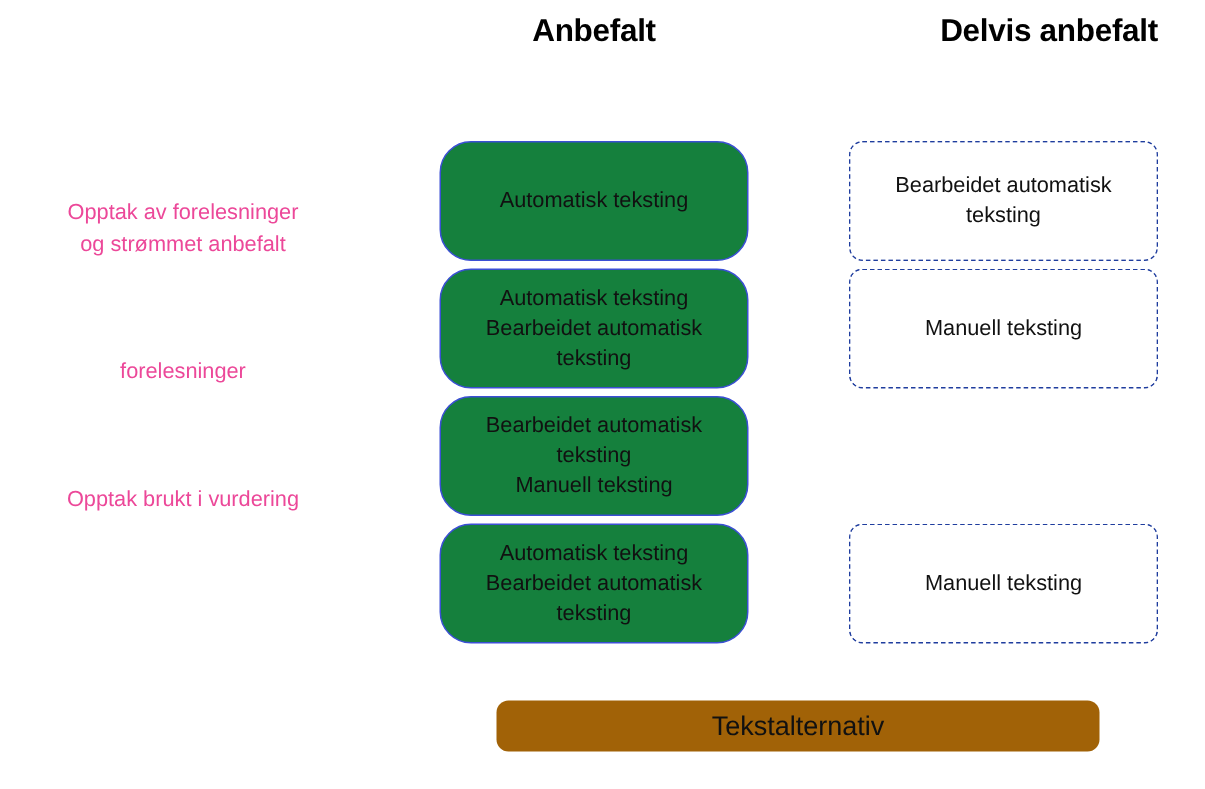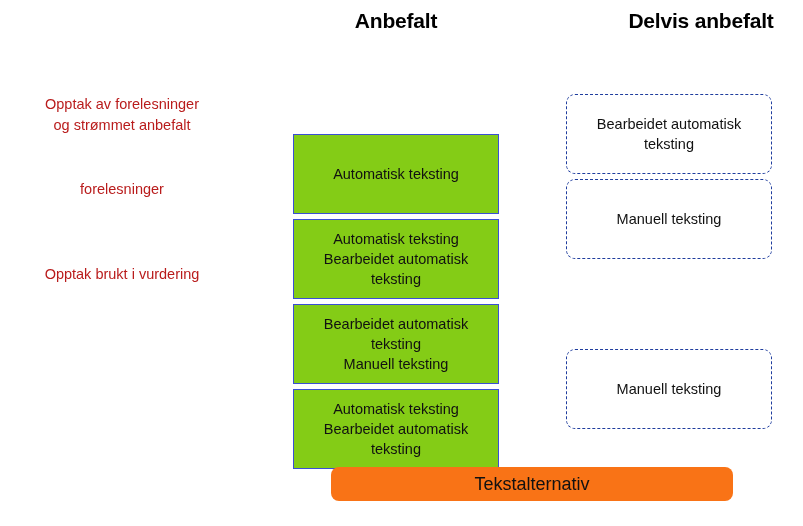--- a/index.html
+++ b/index.html
@@ -41,22 +41,23 @@
     text-align: center;
     color: #000000;
     letter-spacing: -0.2px;
     line-height: 30px;
   }
   .col-header.recommended {
     left: 293px;
     width: 206px;
   }
   .col-header.partial {
-    left: 598px;
+    left: 566px;
     width: 206px;
+    text-align: right;
   }
 
   
   .row {
     position: absolute;
     left: 0;
     width: 803px;
     height: 80px;
   }
   .row-1 { top: 94px; }
@@ -64,50 +65,49 @@
   .row-3 { top: 264px; }
   .row-4 { top: 349px; }
 
   .row-label {
     position: absolute;
     left: 12px;
     top: 0;
     width: 220px;
     height: 80px;
     display: flex;
-    align-items: flex-start;
+    align-items: flex-end;
     justify-content: center;
     text-align: center;
     font-size: 14.5px;
     line-height: 21px;
-    color: #b91c1c;
+    color: #ec4899;
   }
 
   .cell {
     position: absolute;
     top: 0;
     width: 206px;
     height: 80px;
     box-sizing: border-box;
     display: flex;
     flex-direction: column;
     align-items: center;
     justify-content: center;
     text-align: center;
     font-size: 14.5px;
     line-height: 20px;
     color: #111111;
     padding: 2px 8px;
   }
   .cell.recommended {
     left: 293px;
-    background: #84cc16;
+    background: #15803d;
     border: 1.6px solid #3b4fd4;
-    border-radius: 0;
-    margin-top: 40px;
+    border-radius: 21px;
   }
   .cell.partial {
     left: 566px;
     background: #ffffff;
     border: 1.6px dashed #1f3d9e;
     border-radius: 9px;
   }
   .cell.empty {
     border: none;
     background: transparent;
@@ -117,21 +117,21 @@
     width: 100%;
   }
 
   
   .footer-bar {
     position: absolute;
     left: 331px;
     top: 467px;
     width: 402px;
     height: 34px;
-    background: #f97316;
+    background: #a16207;
     border-radius: 8px;
     display: flex;
     align-items: center;
     justify-content: center;
     font-size: 18px;
     color: #111111;
   }
 </style>
 </head>
 <body>

